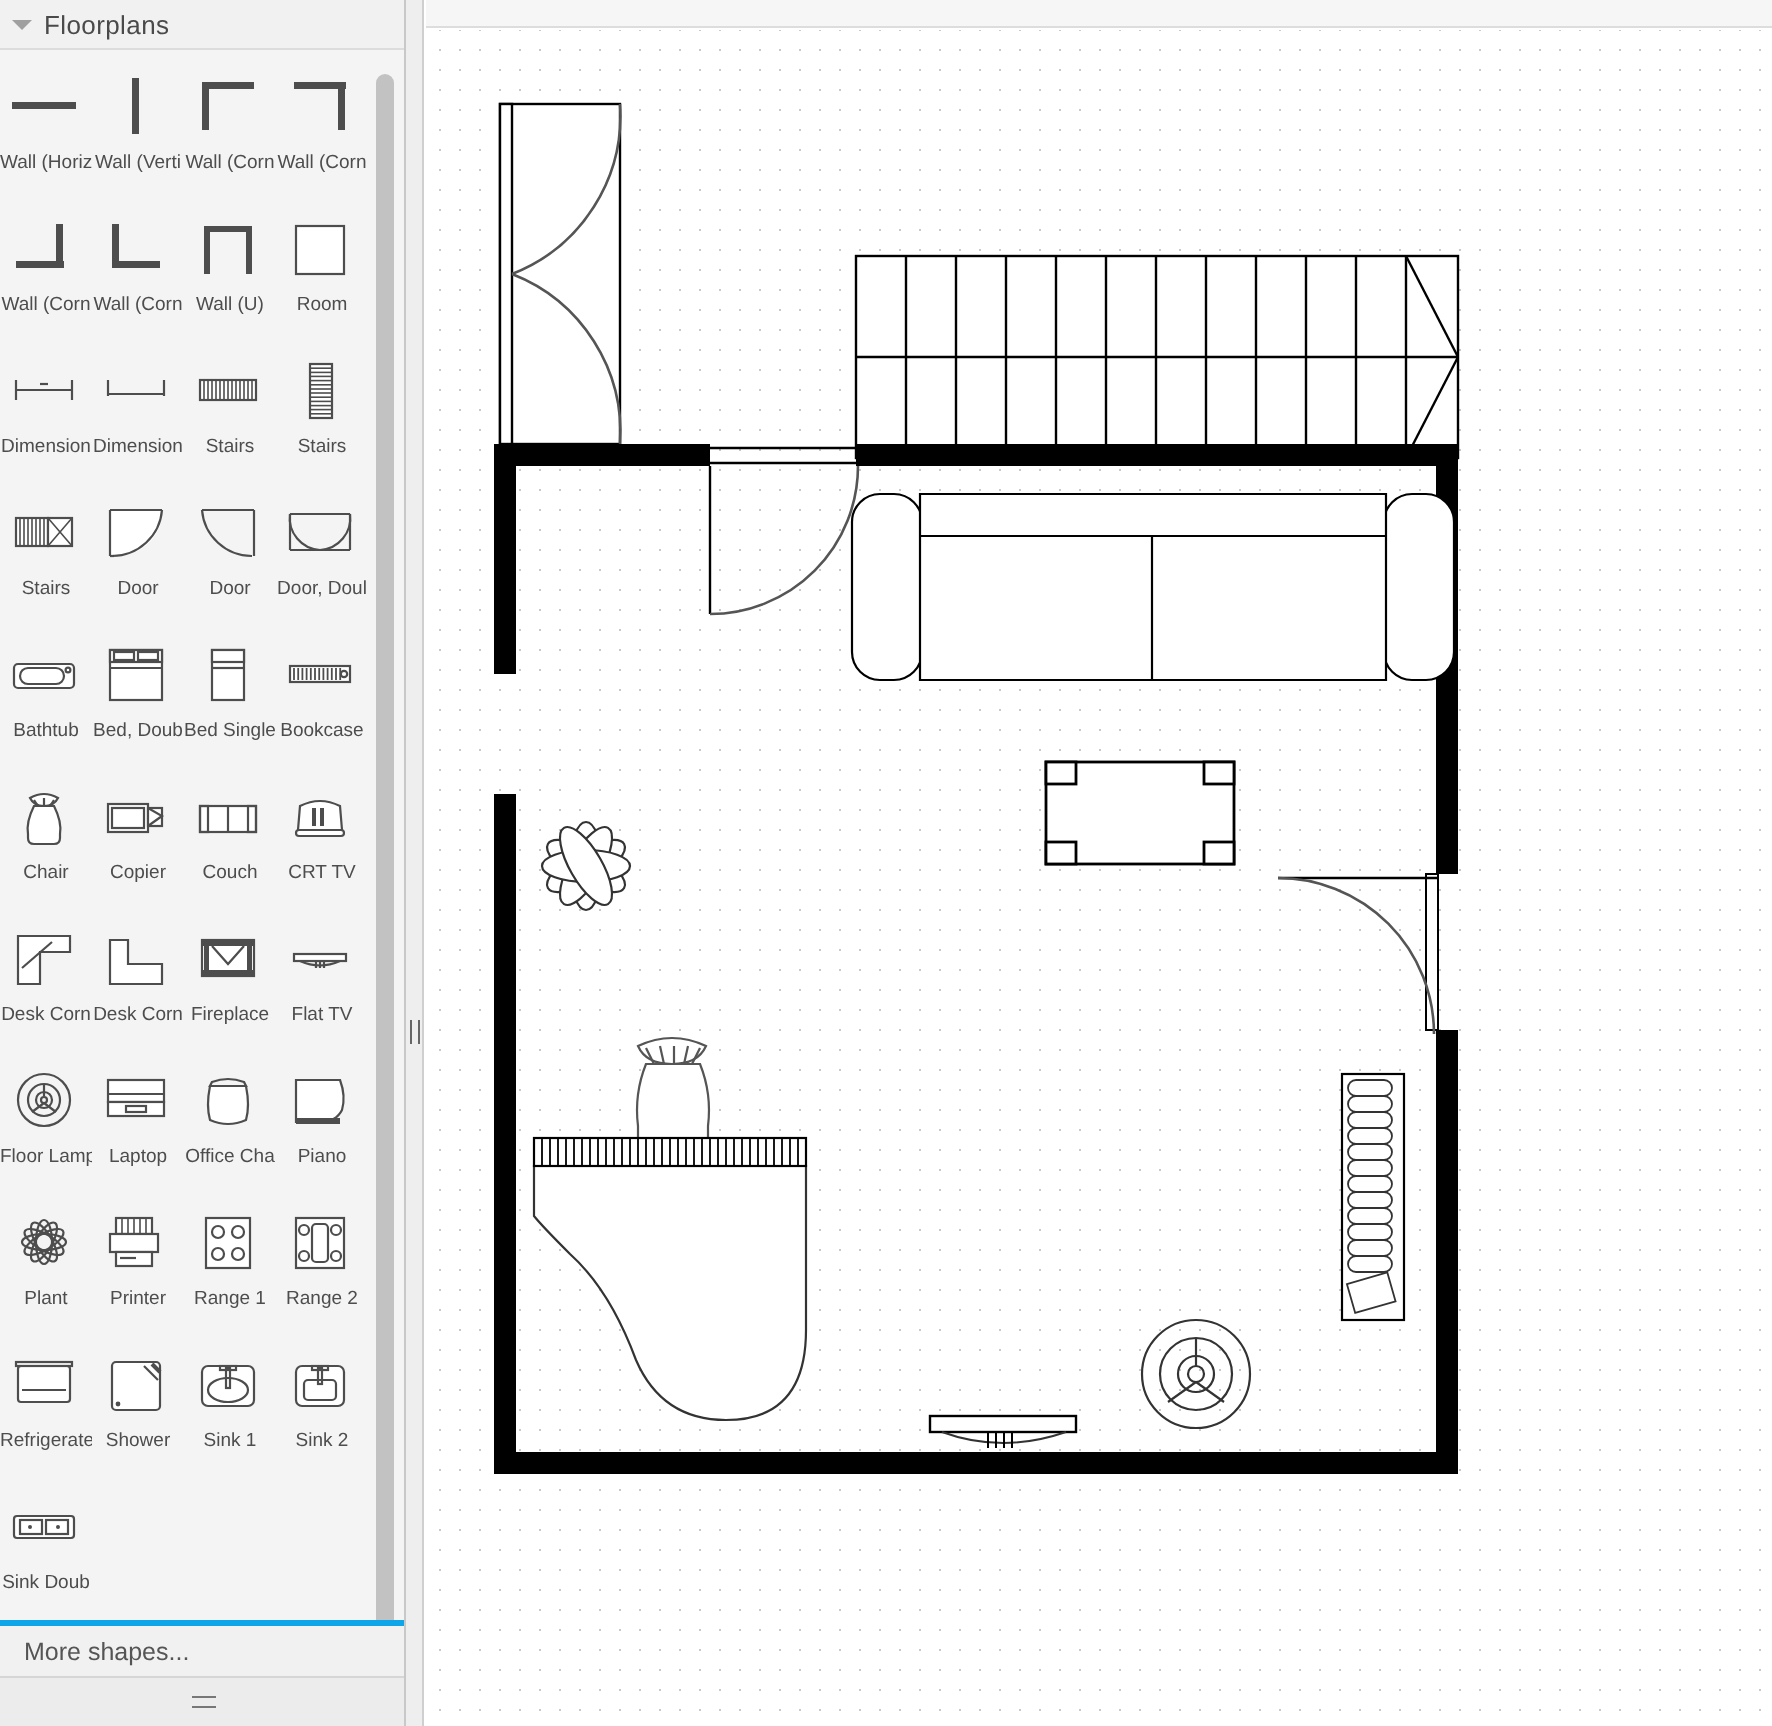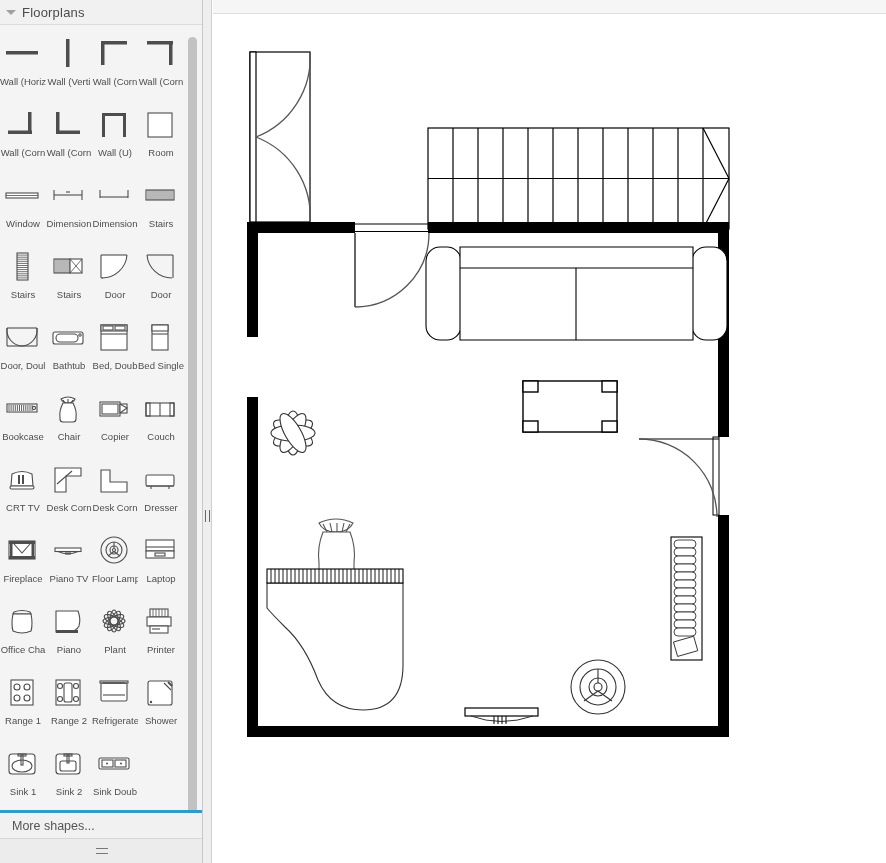--- a/index.html
+++ b/index.html
@@ -223,29 +223,20 @@
             </div>
             <div class="shape-label">Wall (U)</div>
           </div>
           <div class="shape-cell">
             <div class="shape-thumb">
               <svg width="40" height="34" viewBox="0 0 40 34">
                 <rect x="8" y="6" width="24" height="24" stroke="#4d4d4d" fill="#ffffff" stroke-width="1.1"></rect>
               </svg>
             </div>
             <div class="shape-label">Room</div>
-          </div>
-          <div class="shape-cell">
-            <div class="shape-thumb">
-              <svg width="40" height="34" viewBox="0 0 40 34">
-                <rect x="4" y="15" width="32" height="5" stroke="#4d4d4d" fill="#ffffff" stroke-width="1.1"></rect>
-                <line x1="4" y1="17.5" x2="36" y2="17.5" stroke="#4d4d4d" stroke-width="0.8"></line>
-              </svg>
-            </div>
-            <div class="shape-label">Window</div>
           </div>
           <div class="shape-cell">
             <div class="shape-thumb">
               <svg width="40" height="34" viewBox="0 0 40 34">
                 <line x1="6" y1="12" x2="6" y2="22" stroke="#4d4d4d" fill="none" stroke-width="1.1"></line>
                 <line x1="34" y1="12" x2="34" y2="22" stroke="#4d4d4d" fill="none" stroke-width="1.1"></line>
                 <line x1="6" y1="17" x2="34" y2="17" stroke="#4d4d4d" fill="none" stroke-width="1.1"></line>
                 <line x1="18" y1="14" x2="22" y2="14" stroke="#4d4d4d" fill="none" stroke-width="1.1"></line>
               </svg>
             </div>
@@ -466,52 +457,41 @@
             <div class="shape-thumb">
               <svg width="40" height="34" viewBox="0 0 40 34">
                 <path d="M 7 8 L 16 8 L 16 20 L 33 20 L 33 30 L 7 30 Z" stroke="#4d4d4d" fill="#ffffff" stroke-width="1.1"></path>
               </svg>
             </div>
             <div class="shape-label">Desk Corn</div>
           </div>
           <div class="shape-cell">
             <div class="shape-thumb">
               <svg width="40" height="34" viewBox="0 0 40 34">
-                <rect x="6" y="13" width="28" height="11" rx="1.5" stroke="#4d4d4d" fill="#ffffff" stroke-width="1.1"></rect>
-                <line x1="6" y1="24" x2="34" y2="24" stroke="#4d4d4d" fill="none" stroke-width="1.1"></line>
-                <line x1="11" y1="24" x2="11" y2="27" stroke="#4d4d4d" fill="none" stroke-width="1.1"></line>
-                <line x1="29" y1="24" x2="29" y2="27" stroke="#4d4d4d" fill="none" stroke-width="1.1"></line>
-              </svg>
-            </div>
-            <div class="shape-label">Dresser</div>
-          </div>
-          <div class="shape-cell">
-            <div class="shape-thumb">
-              <svg width="40" height="34" viewBox="0 0 40 34">
                 <rect x="7" y="8" width="26" height="18" stroke="#4d4d4d" fill="#ffffff" stroke-width="1.1"></rect>
                 <rect x="7" y="8" width="26" height="3" fill="#4d4d4d" stroke="none"></rect>
                 <rect x="7" y="23" width="26" height="3" fill="#4d4d4d" stroke="none"></rect>
                 <path d="M 12 11 L 20 20 L 28 11" stroke="#4d4d4d" fill="none" stroke-width="1.1"></path>
                 <rect x="8" y="11" width="2.5" height="12" fill="#4d4d4d" stroke="none"></rect>
                 <rect x="29.5" y="11" width="2.5" height="12" fill="#4d4d4d" stroke="none"></rect>
               </svg>
             </div>
             <div class="shape-label">Fireplace</div>
           </div>
           <div class="shape-cell">
             <div class="shape-thumb">
               <svg width="40" height="34" viewBox="0 0 40 34">
                 <rect x="7" y="15" width="26" height="3.5" stroke="#4d4d4d" fill="#ffffff" stroke-width="1.1"></rect>
                 <path d="M 10 18.5 Q 20 23 30 18.5" stroke="#4d4d4d" fill="none" stroke-width="1.1"></path>
                 <line x1="18" y1="18.5" x2="18" y2="22" stroke="#4d4d4d" fill="none" stroke-width="1.1"></line>
                 <line x1="20" y1="18.5" x2="20" y2="22" stroke="#4d4d4d" fill="none" stroke-width="1.1"></line>
                 <line x1="22" y1="18.5" x2="22" y2="22" stroke="#4d4d4d" fill="none" stroke-width="1.1"></line>
               </svg>
             </div>
-            <div class="shape-label">Piano TV</div>
+            <div class="shape-label">Flat TV</div>
           </div>
           <div class="shape-cell">
             <div class="shape-thumb">
               <svg width="40" height="34" viewBox="0 0 40 34">
                 <circle cx="20" cy="17" r="13" stroke="#4d4d4d" fill="none" stroke-width="1.1"></circle>
                 <circle cx="20" cy="17" r="8" stroke="#4d4d4d" fill="none" stroke-width="1.1"></circle>
                 <circle cx="20" cy="17" r="4" stroke="#4d4d4d" fill="none" stroke-width="1.1"></circle>
                 <circle cx="20" cy="17" r="1.5" stroke="#4d4d4d" fill="none" stroke-width="1.1"></circle>
                 <line x1="20" y1="9" x2="20" y2="15" stroke="#4d4d4d" fill="none" stroke-width="1.1"></line>
                 <line x1="20" y1="18.5" x2="14" y2="23" stroke="#4d4d4d" fill="none" stroke-width="1.1"></line>

